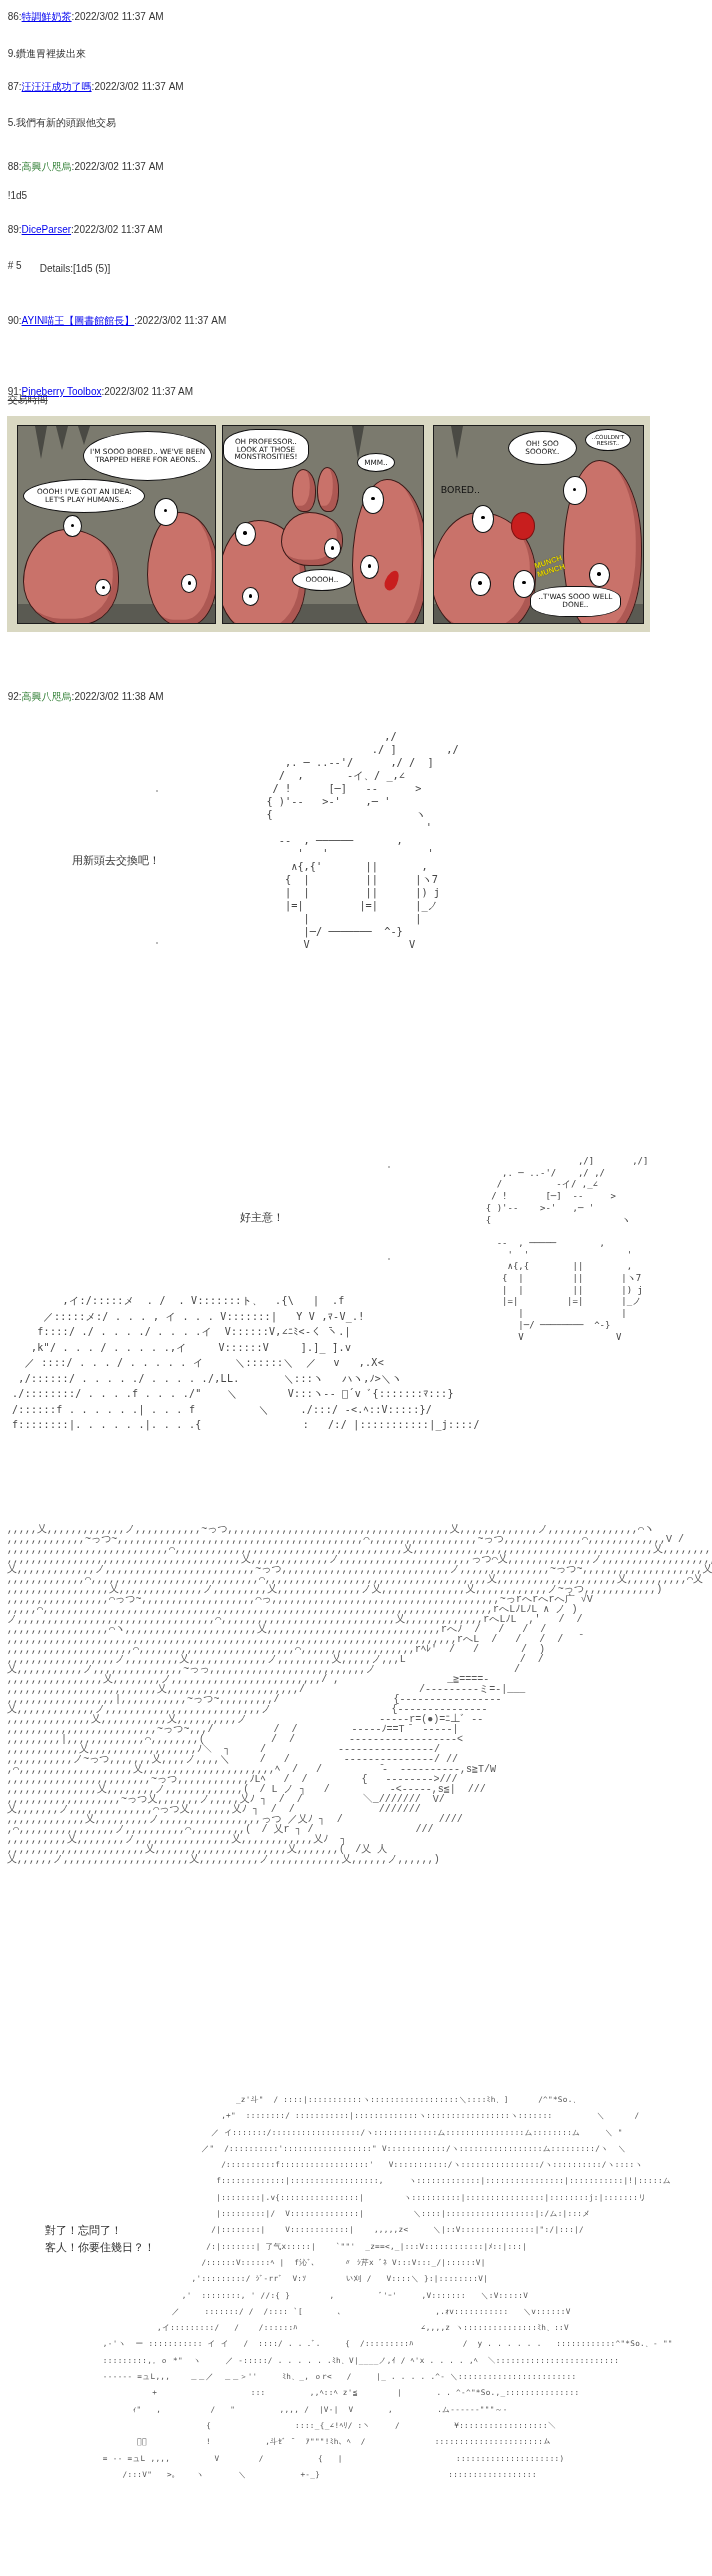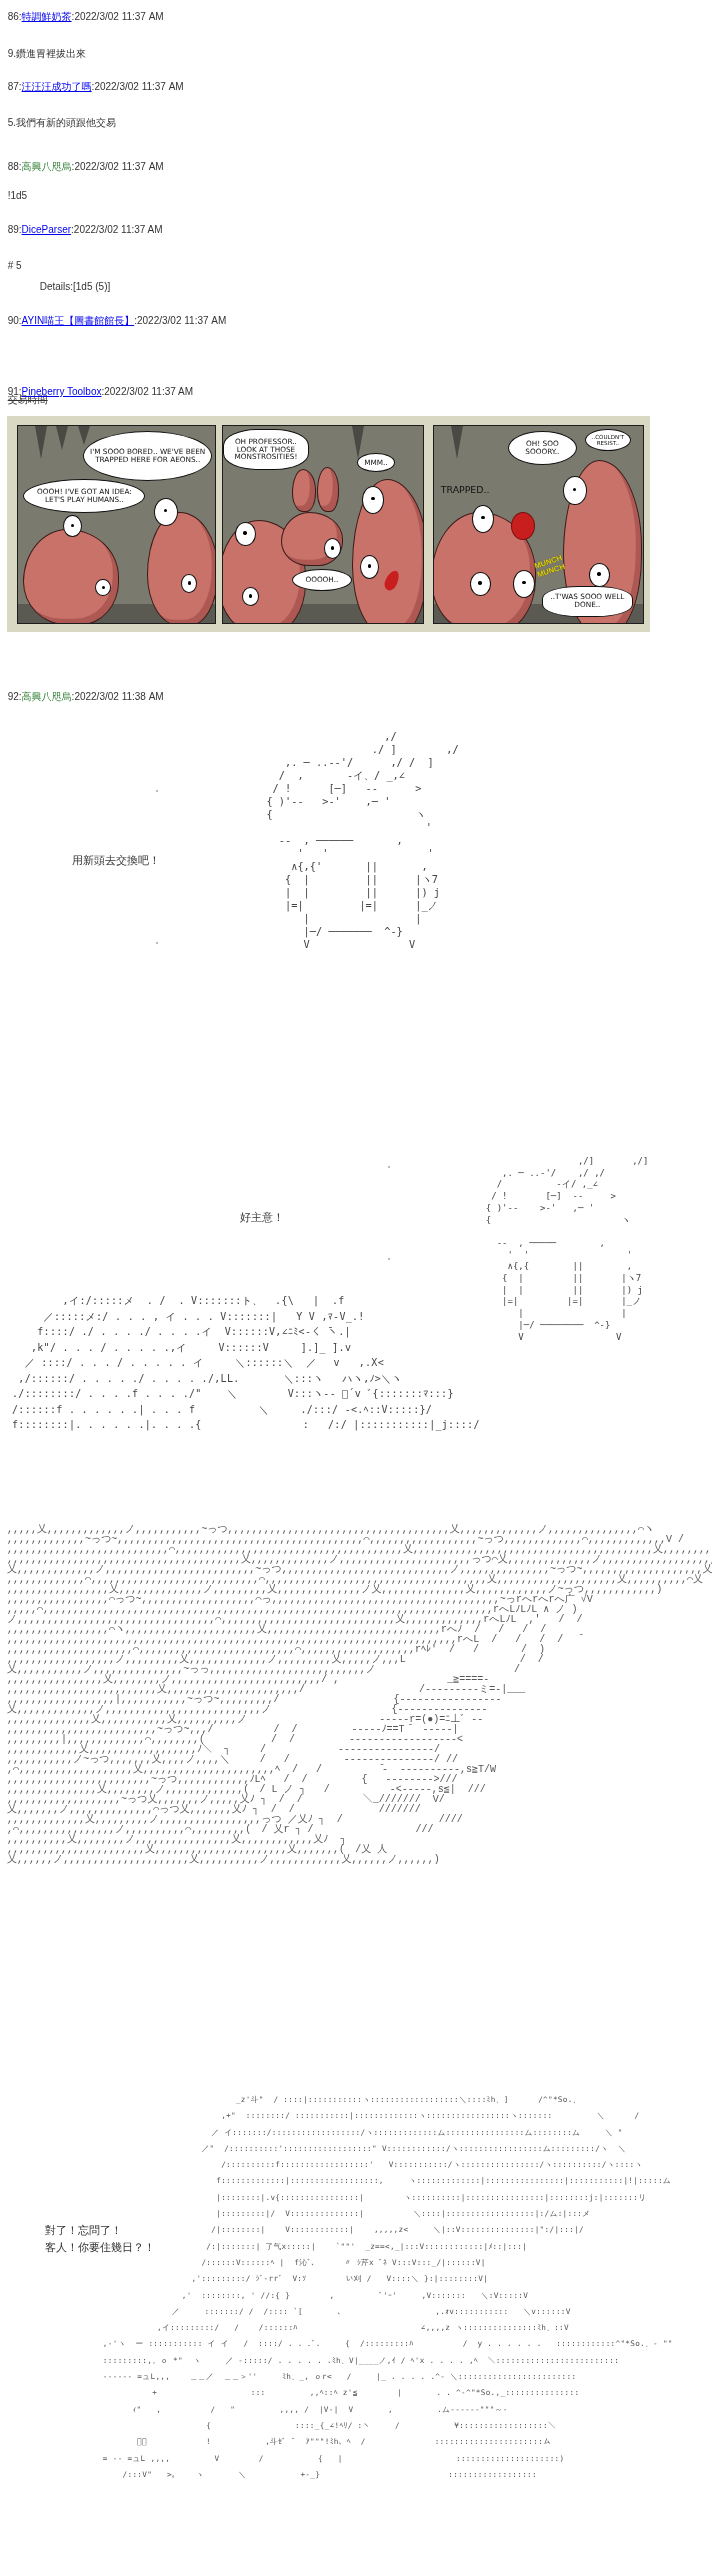--- a/index.html
+++ b/index.html
@@ -49,21 +49,21 @@
 
 <div class="line post-header" style="top:159px;">
   <span class="num">88</span><span class="sep">:</span><span class="name-plain">高興八咫烏</span><span class="sep">:</span><span class="ts">2022/3/02 11:37 AM</span>
 </div>
 <div class="line body-text" style="top:188px;">!1d5</div>
 
 <div class="line post-header" style="top:222px;text-align:center;">
   <span class="num">89</span><span class="sep">:</span><a class="name">DiceParser</a><span class="sep">:</span><span class="ts">2022/3/02 11:37 AM</span>
 </div>
 <div class="line body-text" style="top:258px;"># 5</div>
-<div class="line body-text" style="top:279px;padding-left:32px;">Details:[1d5 (5)]</div>
+<div class="line body-text" style="top:261px;padding-left:32px;">Details:[1d5 (5)]</div>
 
 <div class="line post-header" style="top:313px;">
   <span class="num">90</span><span class="sep">:</span><a class="name">AYIN喵王【圖書館館長】</a><span class="sep">:</span><span class="ts">2022/3/02 11:37 AM</span>
 </div>
 <div class="line body-text strike" style="top:348px;">交易時間</div>
 
 <div class="line post-header" style="top:384px;">
   <span class="num">91</span><span class="sep">:</span><a class="name">Pineberry Toolbox</a><span class="sep">:</span><span class="ts">2022/3/02 11:37 AM</span>
 </div>
 
@@ -109,23 +109,23 @@
     <div class="blob" style="left:-3.4px;top:86px;width:103px;height:120px;"></div>
     <div class="blob" style="left:129px;top:34px;width:77px;height:172px;"></div>
     <div class="eye" style="left:38px;top:79px;width:20.6px;height:26px;"></div>
     <div class="eye" style="left:36px;top:146px;width:19px;height:22px;"></div>
     <div class="eye" style="left:79px;top:144px;width:20.6px;height:26px;"></div>
     <div class="eye" style="left:129px;top:50px;width:22px;height:27.5px;"></div>
     <div class="eye" style="left:155px;top:137px;width:19px;height:22px;"></div>
     <div class="blood" style="left:77px;top:86px;width:22px;height:26px;border-radius:50%;border:1.7px solid #7a1010;"></div>
     <div class="bubble" style="left:74px;top:5.2px;width:69px;height:34px;">OH! SOO SOOORY..</div>
     <div class="bubble" style="left:151px;top:3.4px;width:46px;height:22px;font-size:5.6px;line-height:6px;">..COULDN'T RESIST..</div>
-    <div style="position:absolute;left:6.9px;top:58px;font-size:9.4px;font-family:'DejaVu Sans',sans-serif;color:#111;">TRAPPED..</div>
+    <div style="position:absolute;left:6.9px;top:58px;font-size:9.4px;font-family:'DejaVu Sans',sans-serif;color:#111;">BORED..</div>
     <div class="sfx" style="left:101px;top:129px;width:43px;">MUNCH MUNCH</div>
-    <div class="bubble" style="left:108px;top:160px;width:91px;height:31px;border-radius:40%;">..T'WAS SOOO WELL DONE..</div>
+    <div class="bubble" style="left:96px;top:160px;width:91px;height:31px;border-radius:40%;">..T'WAS SOOO WELL DONE..</div>
   </div>
 </div>
 
 <div class="line post-header" style="top:689px;">
   <span class="num">92</span><span class="sep">:</span><span class="name-plain">高興八咫烏</span><span class="sep">:</span><span class="ts">2022/3/02 11:38 AM</span>
 </div>
 
 <div class="caption" style="left:72px;top:852px;">用新頭去交換吧！</div>
 <div class="dot" style="left:156px;top:790px;"></div>
 <div class="dot" style="left:156px;top:942px;"></div>

